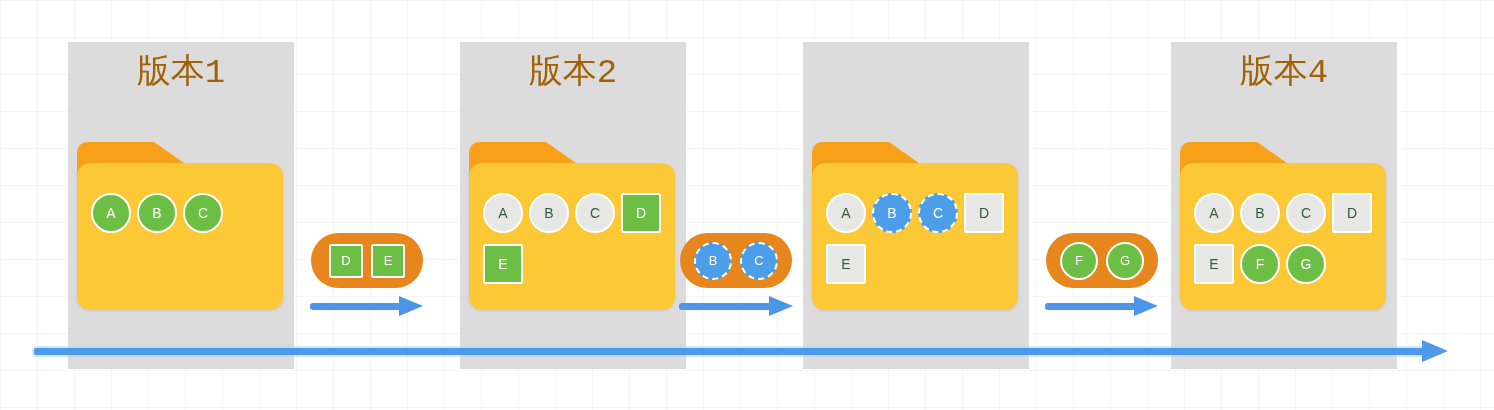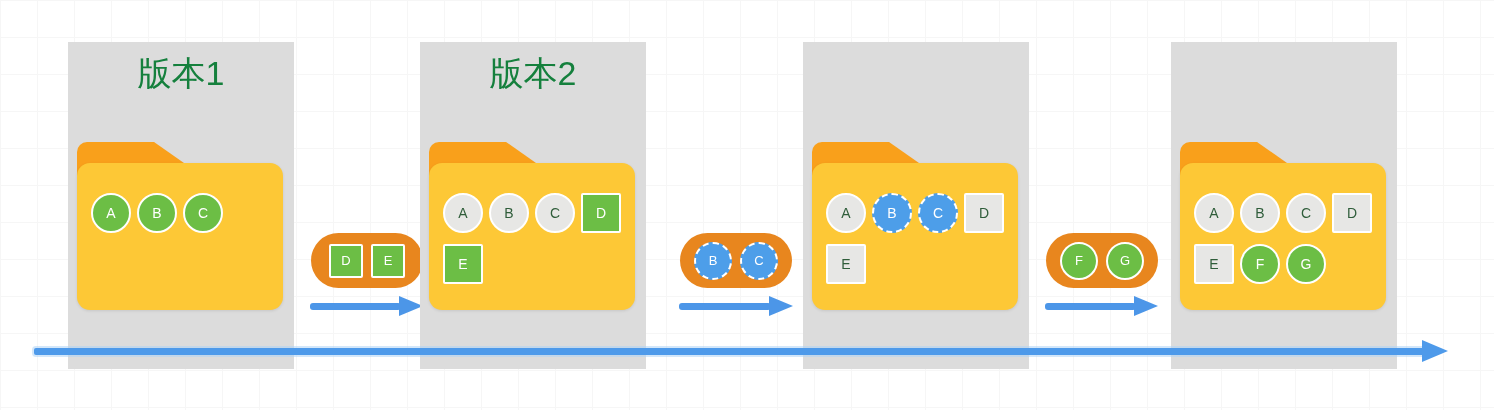--- a/index.html
+++ b/index.html
@@ -3,23 +3,23 @@
 <meta charset="utf-8">
 <style>
   html,body{margin:0;padding:0;}
   body{font-family:"Liberation Sans","DejaVu Sans",sans-serif;background:#ffffff;}
   .stage{position:relative;width:1494px;height:410px;overflow:hidden;background:#ffffff;
     background-image:linear-gradient(to right,#f6f6f6 1px,transparent 1px),
                      linear-gradient(to bottom,#f6f6f6 1px,transparent 1px);
     background-size:37px 37px;}
   
   .panel{position:absolute;top:42px;width:226px;height:327px;background:#dcdcdc;}
-  .p1{left:68px}.p2{left:420px}.p3{left:803px}.p4{left:1171px}
+  .p1{left:68px}.p2{left:460px}.p3{left:803px}.p4{left:1171px}
   .panel-title{margin-top:14px;text-align:center;font-size:34px;line-height:1;
-    color:#15803d;font-family:Liberation Sans, sans-serif;}
+    color:#a16207;font-family:Liberation Mono, monospace;}
   
   .folder{position:absolute;left:9px;top:100px;width:206px;height:168px;}
   .ftab{position:absolute;left:0;top:0;width:107px;height:21px;background:#f9a01b;
     border-radius:10px 4px 0 0;clip-path:polygon(0 0,72% 0,100% 100%,0 100%);}
   .ftab-under{position:absolute;left:0;top:18px;width:26px;height:20px;background:#f9a01b;border-radius:0 0 0 6px;}
   .fbody{position:absolute;left:0;top:21px;width:206px;height:147px;background:#fdc836;
     border-radius:13px;box-shadow:0 1px 3px rgba(0,0,0,0.10);}
   .row{position:absolute;left:14px;display:flex;gap:6px;}
   .row1{top:30px}.row2{top:81px}
   
@@ -128,20 +128,21 @@
   <div class="pill t3">
     <div class="item c green">F</div>
     <div class="item c green">G</div>
   </div>
   <div class="arrow a3">
     <div class="shaft"></div>
     <div class="head"></div>
   </div>
 
   <section class="panel p4">
+    <div class="panel-title">版本4</div>
     <div class="folder">
       <div class="ftab"></div>
       <div class="ftab-under"></div>
       <div class="fbody">
         <div class="row row1">
           <div class="item c gray">A</div>
           <div class="item c gray">B</div>
           <div class="item c gray">C</div>
           <div class="item s gray">D</div>
         </div>

